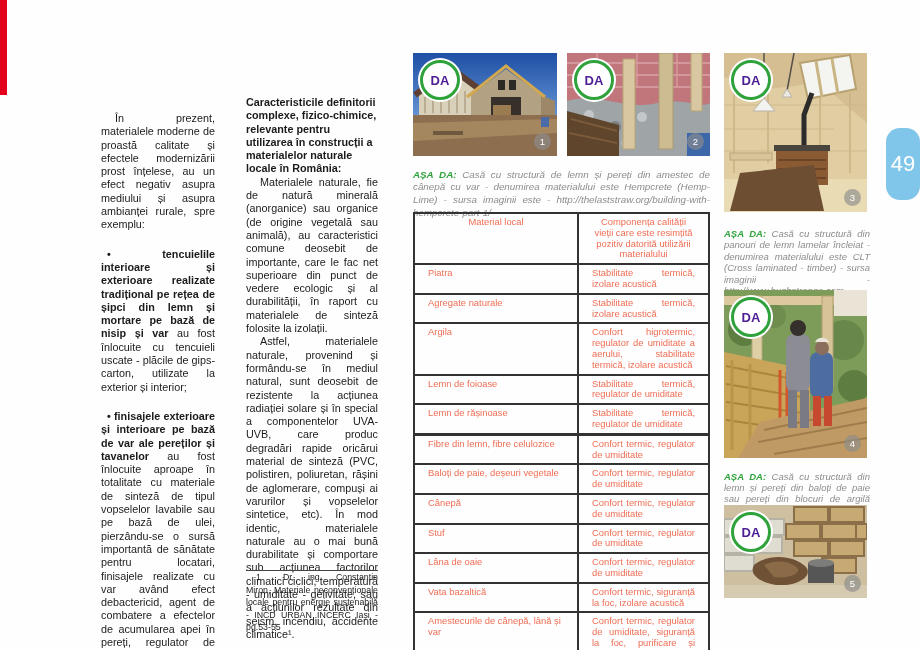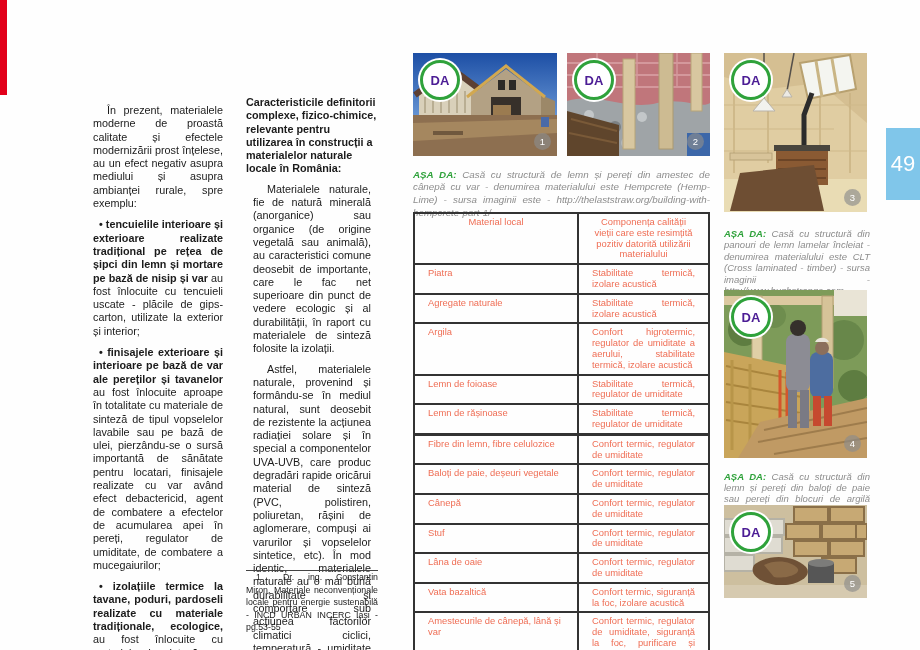--- a/index.html
+++ b/index.html
@@ -2,37 +2,37 @@
 <html><head>
 <meta charset="utf-8">
 <style>
   html,body{margin:0;padding:0;background:#ffffff;}
   .page{position:relative;width:920px;height:650px;background:#fefefe;overflow:hidden;
         font-family:"Liberation Sans","DejaVu Sans",sans-serif;color:#1b1b1b;}
 
   .red-stripe{position:absolute;left:0;top:0;width:7px;height:95px;}
   .page-tab{position:absolute;right:0;top:128px;width:34px;height:72px;
             display:flex;align-items:center;justify-content:center;
-            color:#ffffff;font-size:22px;}
+            color:#ffffff;font-size:22px;border-radius:14px;}
 
   .title{position:absolute;left:85px;top:36px;width:280px;
          font-size:22px;font-weight:bold;line-height:1.12;letter-spacing:-0.4px;}
 
   .col-left{position:absolute;left:85px;top:96px;width:146px;
             font-size:10.8px;line-height:13.3px;text-align:justify;}
-  .col-left p{margin:8px;}
+  .col-left p{margin:16px;}
   .col-left .intro{text-indent:14px;}
   .bullet{text-indent:6px;}
   .bullet::before{content:"• ";font-weight:bold;}
   .b{font-weight:bold;}
 
   .col-mid{position:absolute;left:246px;top:96px;width:132px;
            font-size:10.8px;line-height:13.3px;text-align:justify;}
   .col-mid .mid-heading{margin:0;font-weight:bold;text-align:left;}
-  .col-mid p{margin:7px;}
+  .col-mid p{margin:0;}
   .col-mid .para{text-indent:14px;}
 
   .footnote{position:absolute;left:246px;top:570px;width:132px;
             border-top:1px solid #444;padding-top:0;
             font-size:8.8px;line-height:12.6px;text-align:justify;}
   .fn-num{margin-left:10px;margin-right:22px;}
 
   .photo{position:absolute;overflow:hidden;background:#ddd;}
   .photo svg{display:block;}
   .da-badge{position:absolute;left:7px;top:7px;width:34px;height:34px;border-radius:50%;

